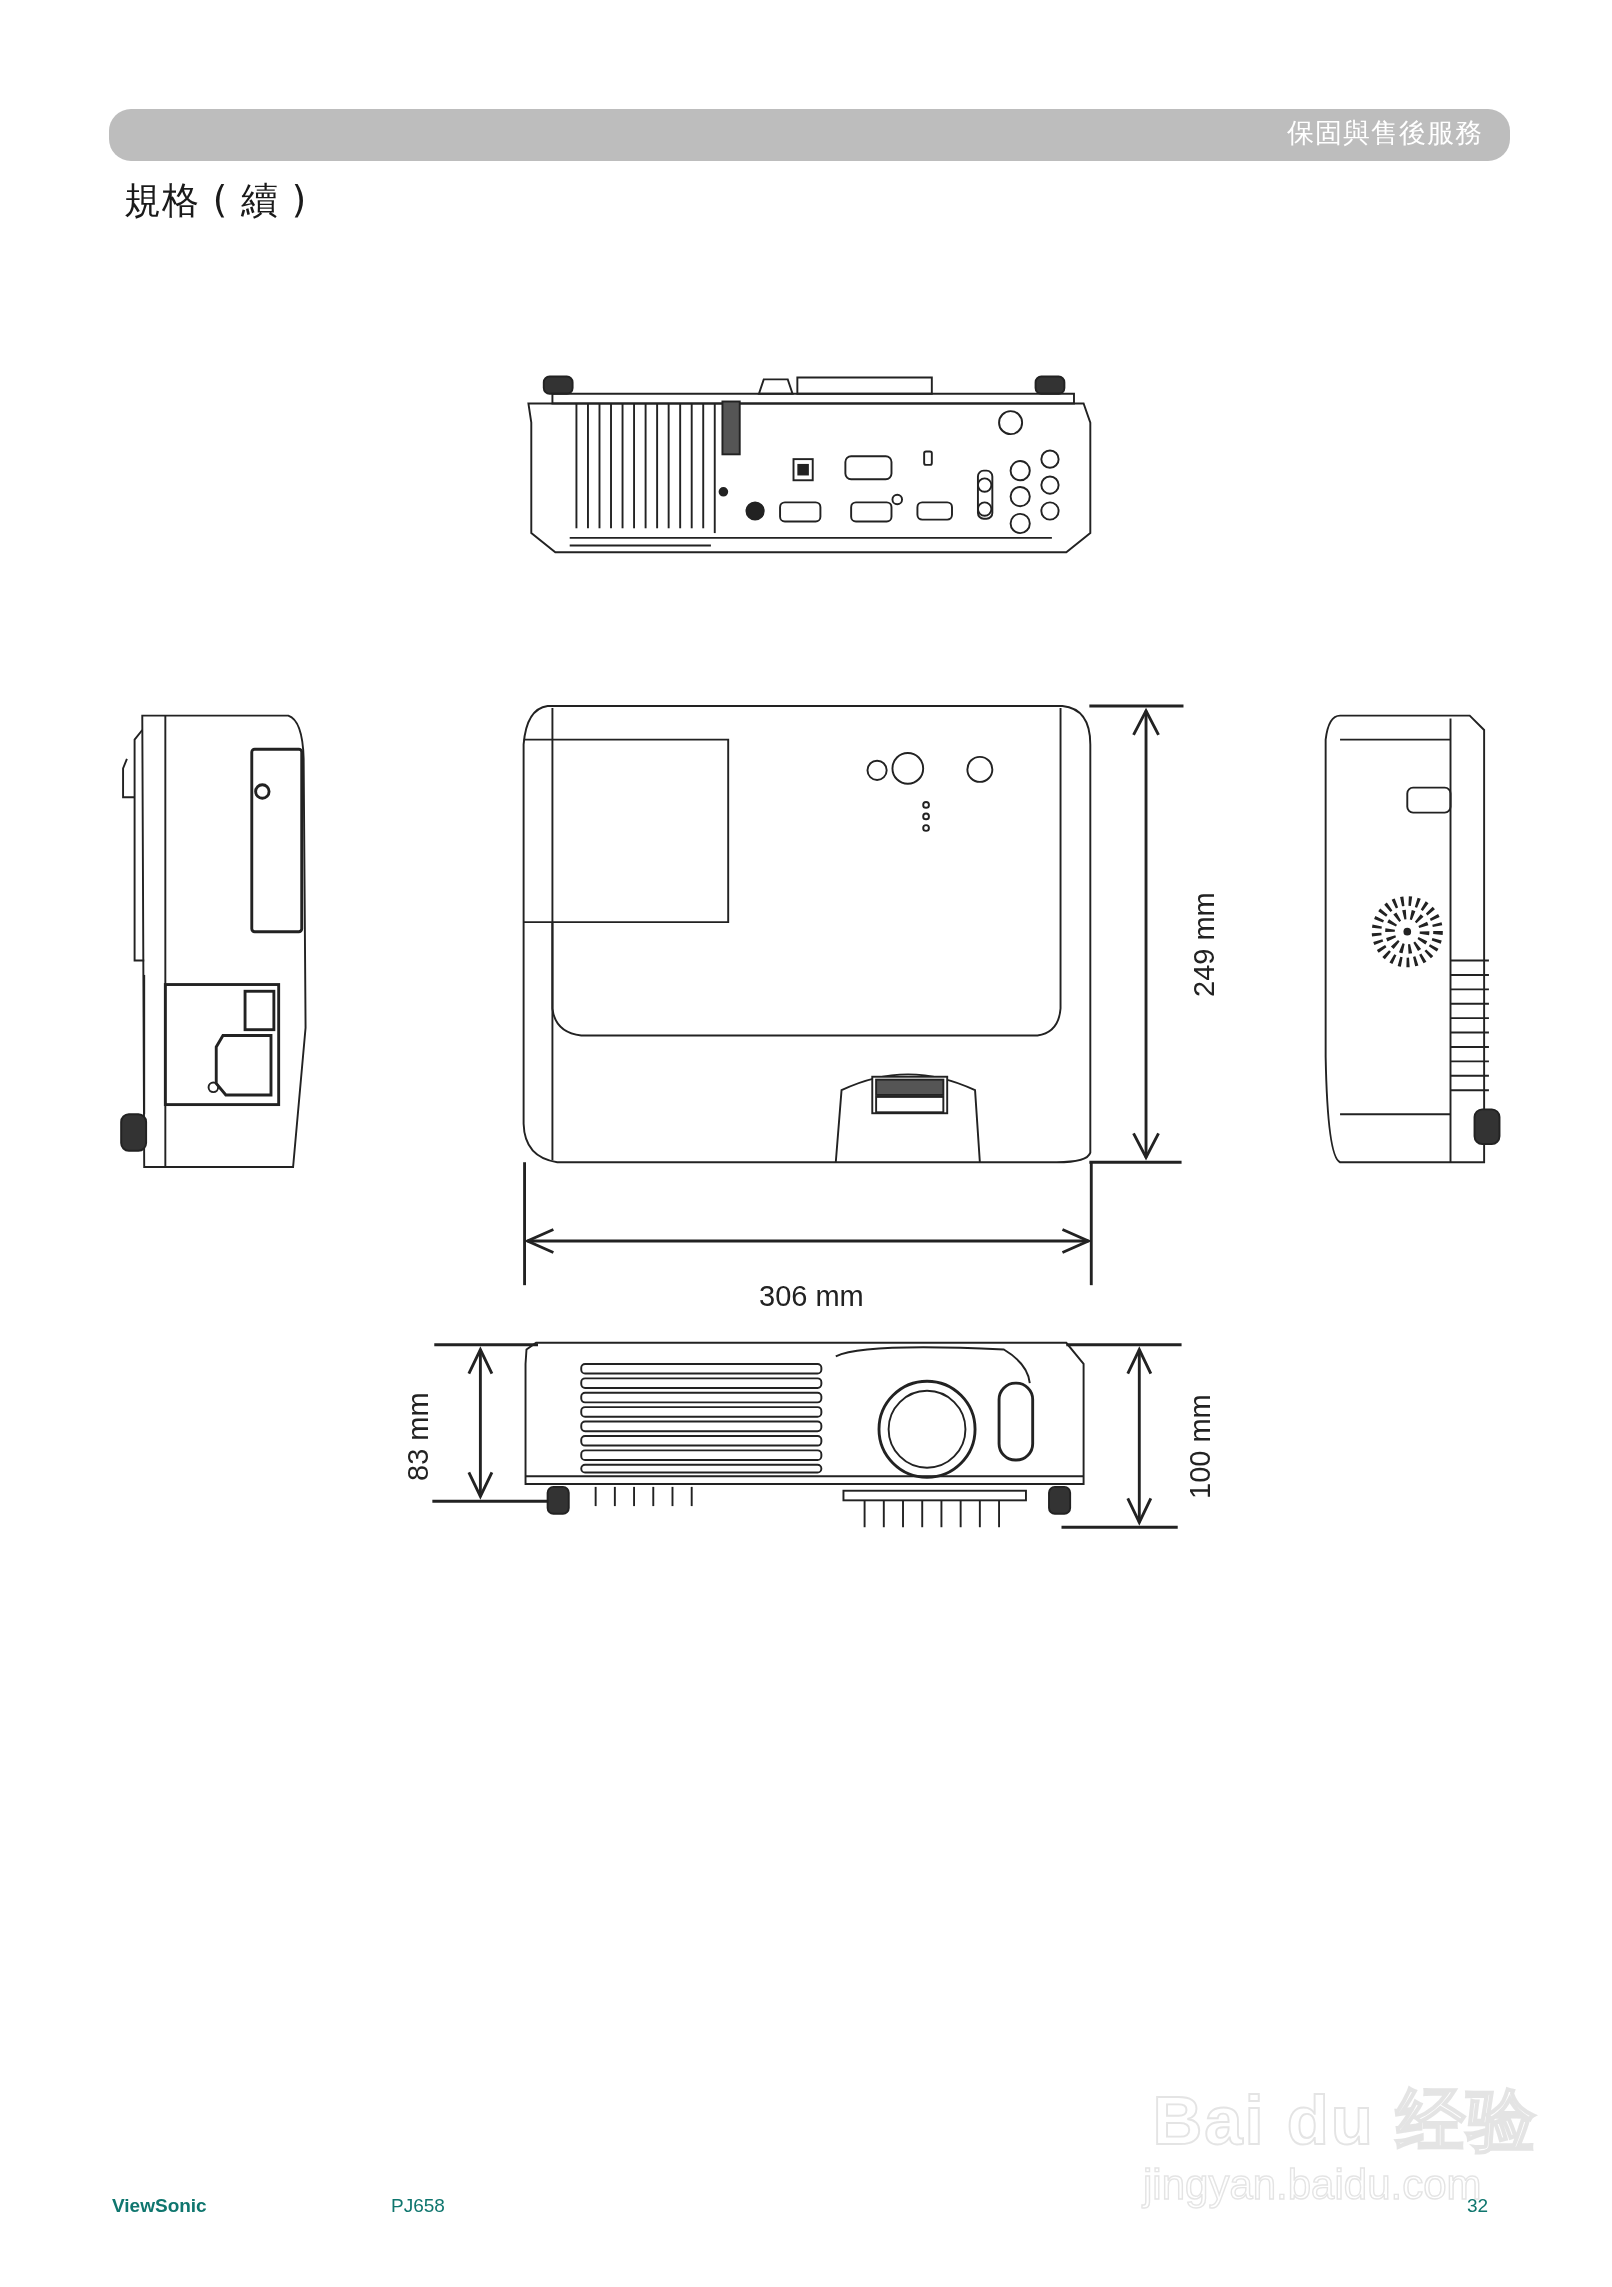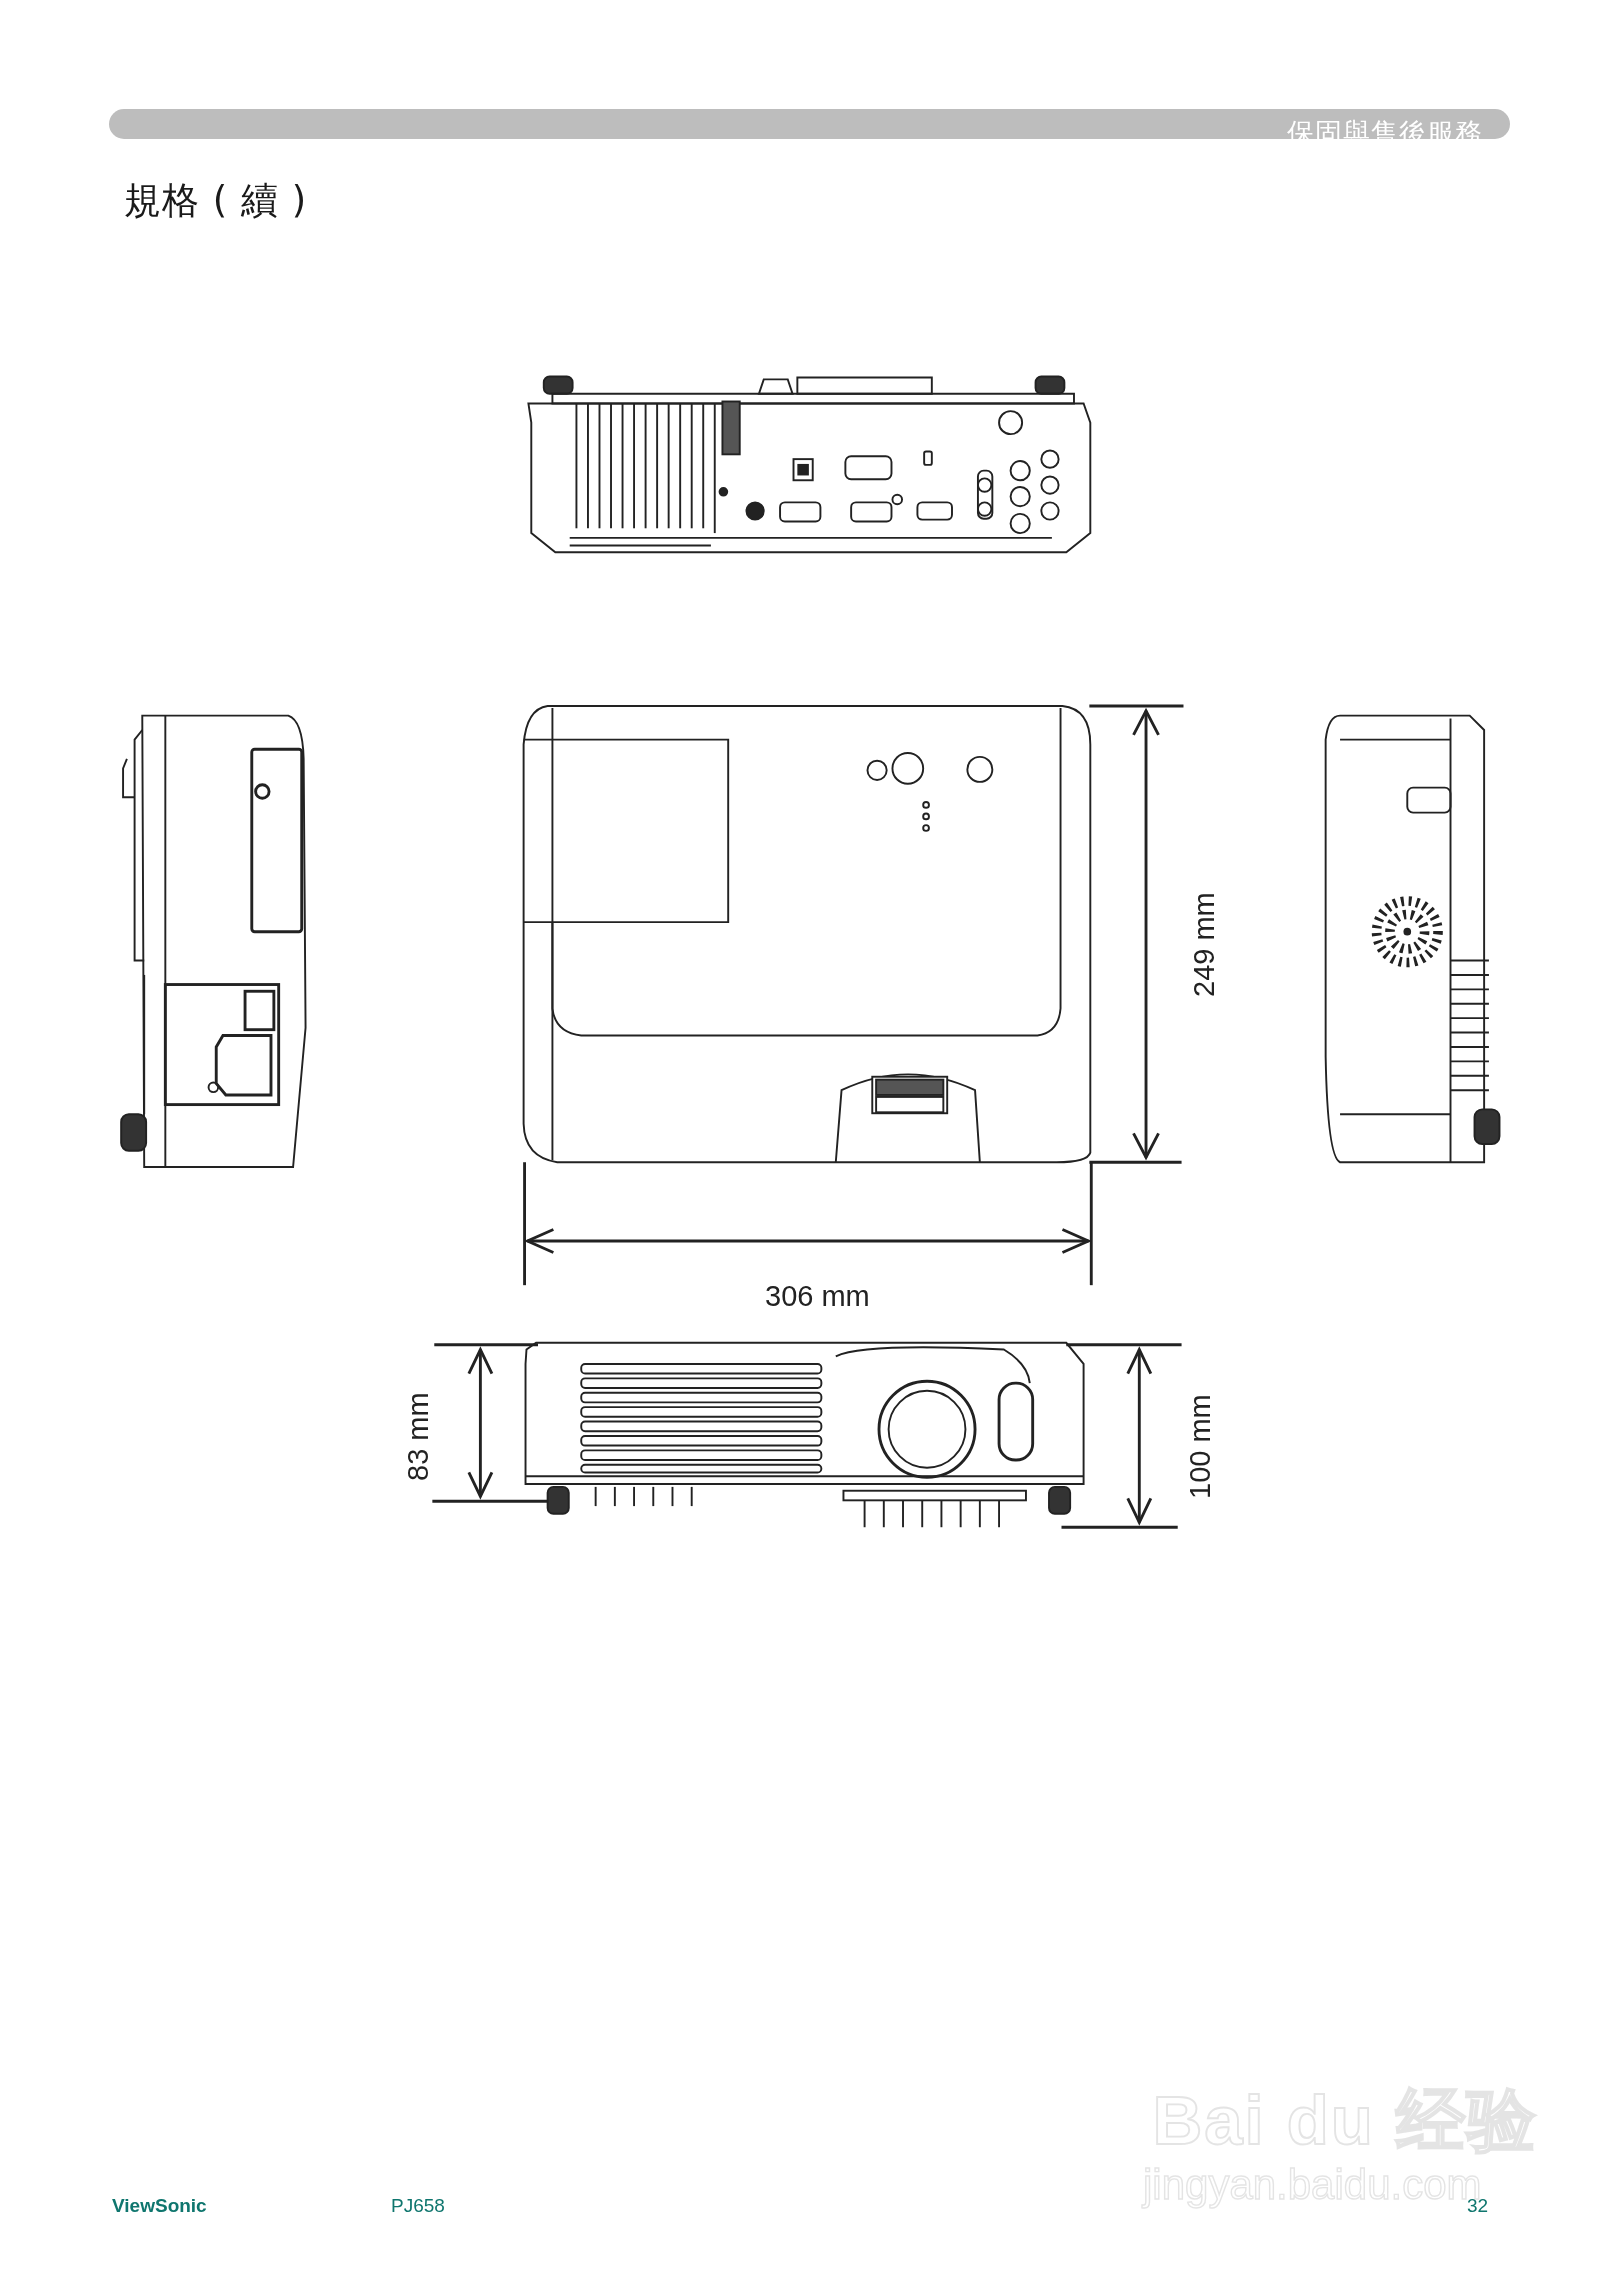--- a/index.html
+++ b/index.html
@@ -1,17 +1,17 @@
 <!DOCTYPE html>
 <html><head>
 <meta charset="utf-8">
 <style>
   html, body { margin: 0; padding: 0; background: #ffffff; }
   body { width: 1612px; height: 2287px; position: relative; overflow: hidden; font-family: "Liberation Sans", "DejaVu Sans", sans-serif; color: #222; }
-  .header-bar { position: absolute; left: 109px; top: 109px; width: 1401px; height: 30px; background: #bdbdbd; border-radius: 22px; }
+  .header-bar { position: absolute; left: 109px; top: 109px; width: 1401px; height: 52px; background: #bdbdbd; border-radius: 22px; }
   .header-bar .section { position: absolute; right: 27px; top: 5.8px; font-size: 27px; color: #ffffff; letter-spacing: 1px; font-family: "DejaVu Sans", sans-serif; }
   .page-title { position: absolute; left: 124px; top: 176px; font-size: 37px; color: #1a1a1a; font-family: "DejaVu Sans", sans-serif; letter-spacing: 1px; }
   svg.drawing { position: absolute; left: 0; top: 0; }
   .dim-label { position: absolute; font-size: 29px; color: #222; font-family: "Liberation Sans", sans-serif; white-space: nowrap; }
   .dim-vert { transform-origin: left top; transform: rotate(-90deg); }
   .footer { position: absolute; top: 2195px; font-size: 19px; color: #0f766e; }
   .brand { left: 112px; font-weight: bold; }
   .model { left: 391px; }
   .pagenum { left: 1467px; }
   .watermark { position: absolute; left: 1143px; top: 2075px; width: 403px; height: 144px; opacity: 0.55; }
@@ -198,21 +198,21 @@
 
     <line x1="1110" y1="1400" x2="1230" y2="1400"></line>
     <line x1="1105" y1="1590" x2="1226" y2="1590"></line>
     <line x1="1186" y1="1405" x2="1186" y2="1585"></line>
     <polyline points="1174,1430 1186,1405 1198,1430"></polyline>
     <polyline points="1174,1560 1186,1585 1198,1560"></polyline>
   </g>
 </svg>
 
 <div class="dim-label dim-vert" style="left:1188px; top:997px;">249 mm</div>
-<div class="dim-label" style="left:759px; top:1280px;margin-left:6px;">306 mm</div>
+<div class="dim-label" style="left:759px; top:1280px;">306 mm</div>
 <div class="dim-label dim-vert" style="left:402px; top:1481px;">83 mm</div>
 <div class="dim-label dim-vert" style="left:1184px; top:1499px;">100 mm</div>
 
 <div class="watermark">
   <div class="wm-logo">Bai du 经验</div>
   <div class="wm-url">jingyan.baidu.com</div>
 </div>
 
 <div class="footer brand">ViewSonic</div>
 <div class="footer model">PJ658</div>

